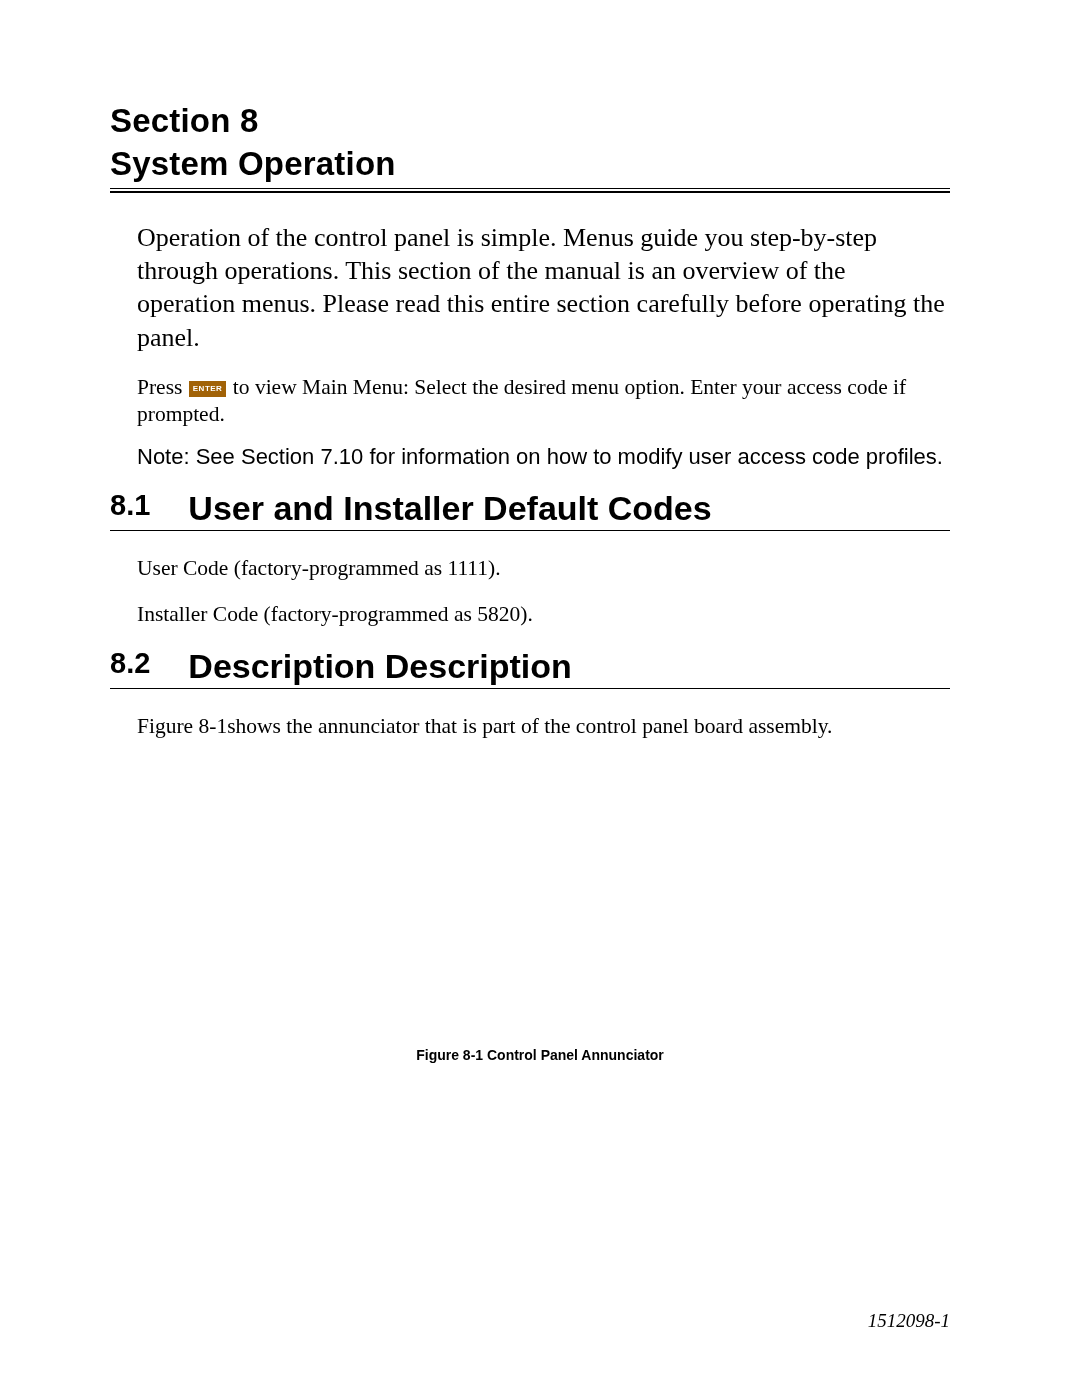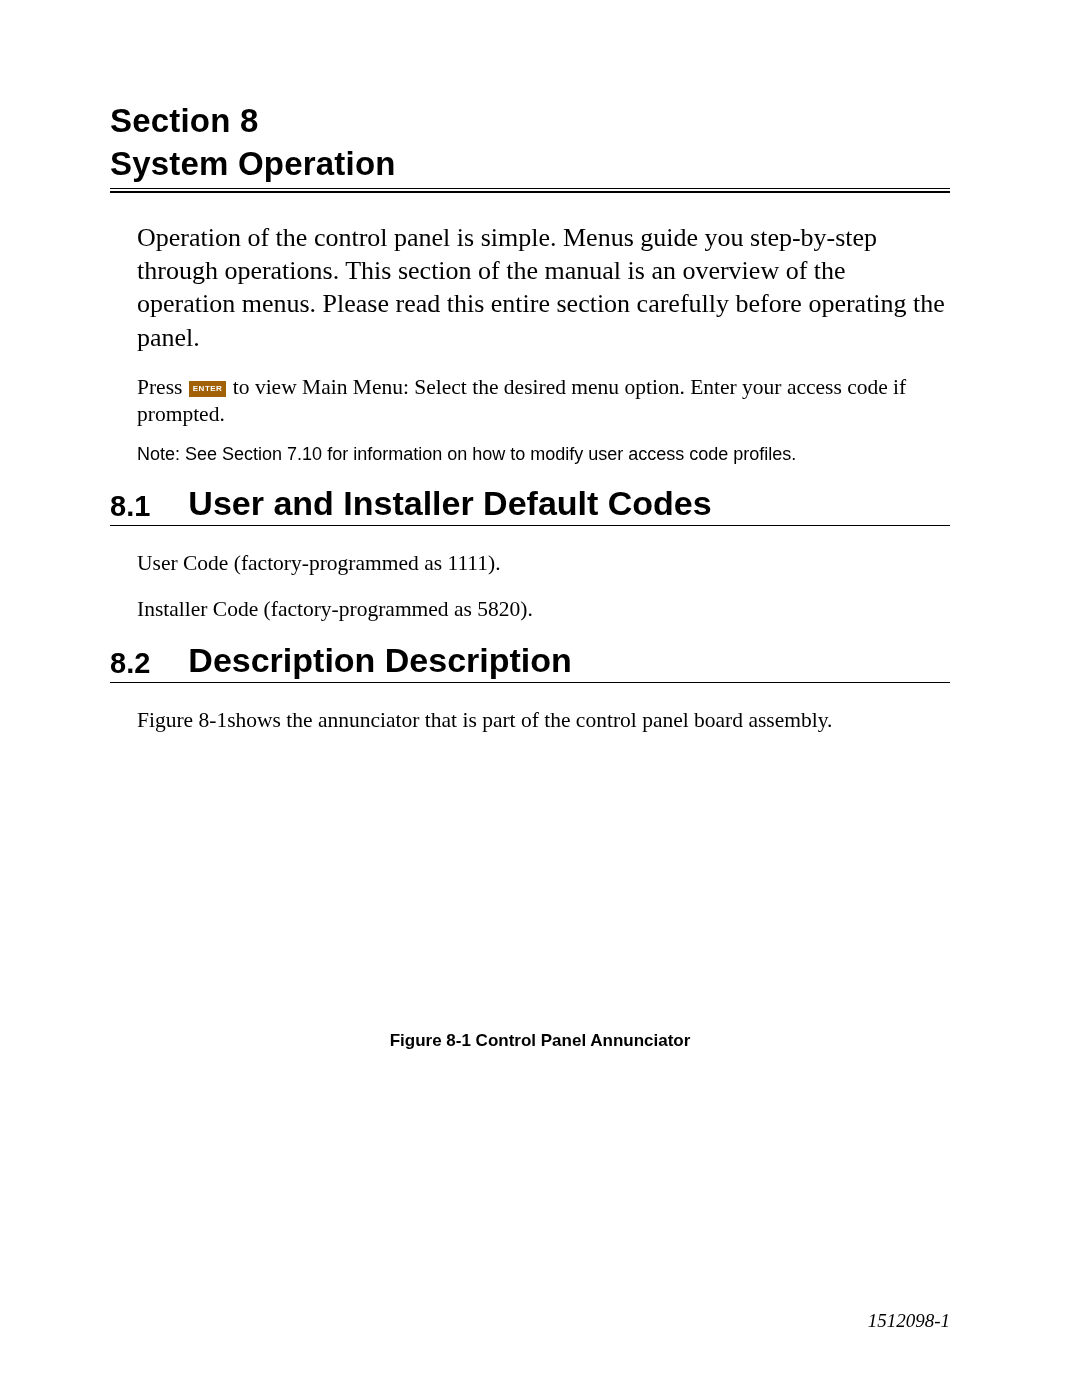--- a/index.html
+++ b/index.html
@@ -60,29 +60,29 @@
       font-size: 8px;
       letter-spacing: 0.5px;
       padding: 4px 4px;
       position: relative;
       top: -3px;
       margin: 0 1px;
       line-height: 1;
     }
     .note-line {
       font-family: Arial, Helvetica, sans-serif;
-      font-size: 18px;
+      font-size: 22px;
       margin-left: 27px;
       margin-right: 5px;
       margin-bottom: 18px;
       line-height: 1.3;
     }
     .subsection {
       display: flex;
-      align-items: flex-end;
+      align-items: flex-start;
       border-bottom: 1.5px solid #000;
       margin-left: 0;
       margin-right: 0;
       padding-bottom: 2px;
       margin-bottom: 24px;
       margin-top: 6px;
     }
     .subsection-num {
       font-family: Arial, Helvetica, sans-serif;
       font-weight: 700;
@@ -96,26 +96,26 @@
     }
     .body-simple {
       font-size: 21.5px;
       line-height: 1.28;
       margin-left: 27px;
       margin-bottom: 18px;
     }
     .figure-caption {
       font-family: Arial, Helvetica, sans-serif;
       font-weight: 700;
-      font-size: 17px;
+      font-size: 14px;
       text-align: center;
       position: absolute;
       left: 0;
       right: 0;
-      bottom: 346px;
+      bottom: 334px;
     }
     .footer {
       position: absolute;
       left: 110px;
       right: 130px;
       bottom: 65px;
       display: flex;
       justify-content: flex-end;
       font-style: italic;
       font-size: 19px;

